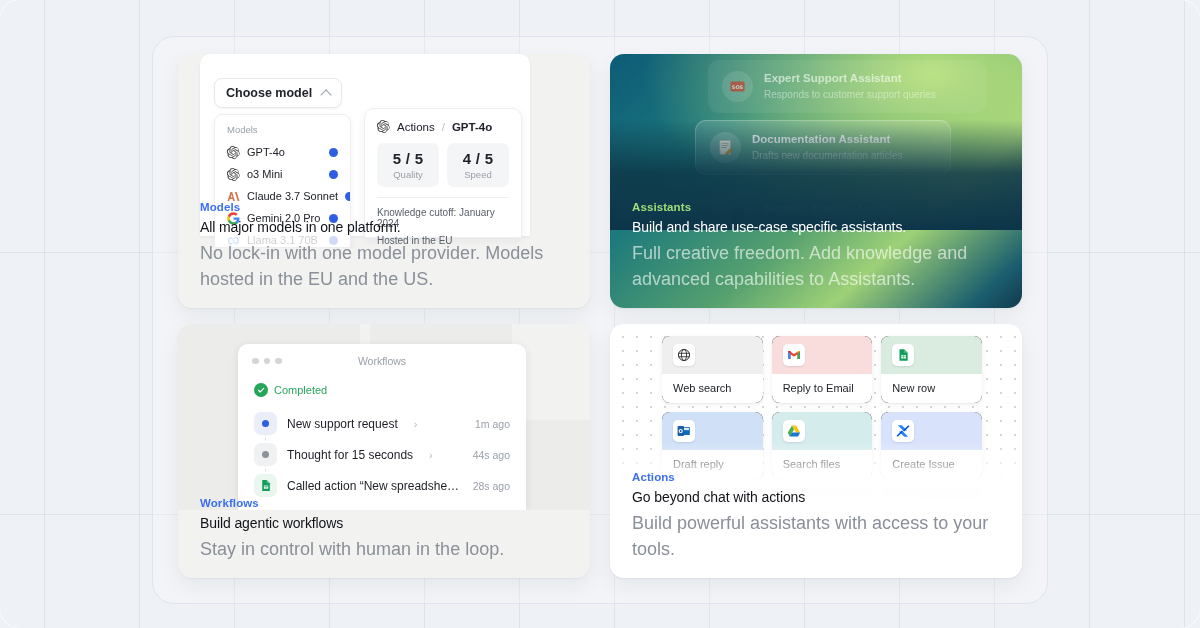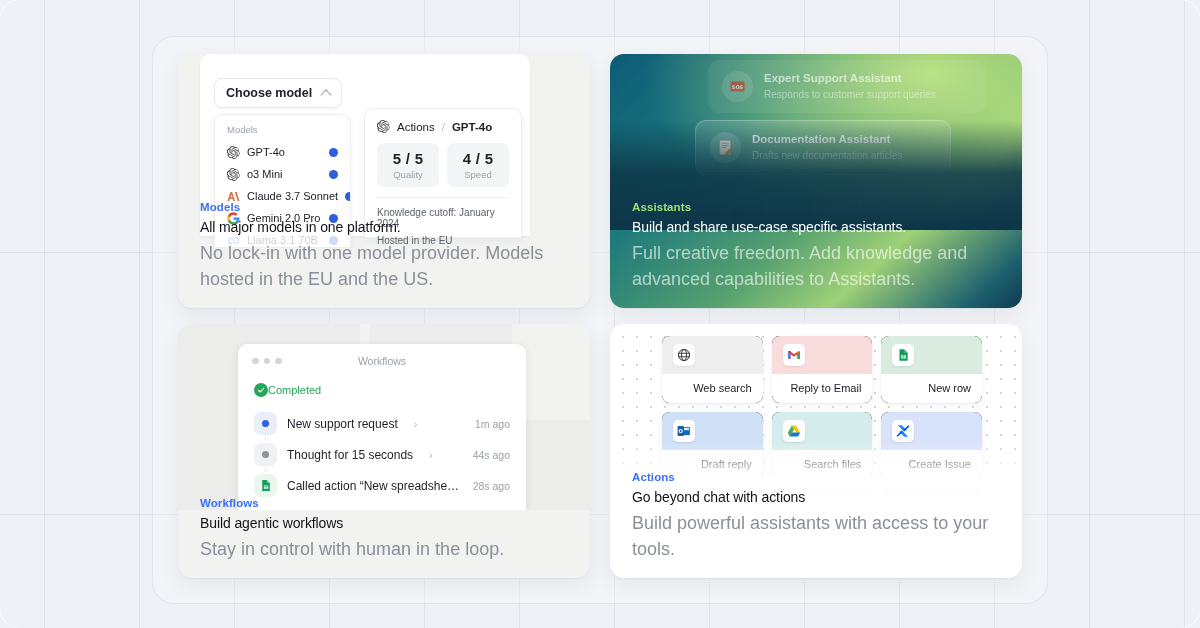--- a/index.html
+++ b/index.html
@@ -145,21 +145,21 @@
     overflow: hidden;
   }
   .wf-bar { height: 34px; display: flex; align-items: center; position: relative; padding: 0 14px; }
   .wf-dots { display: flex; gap: 5px; }
   .wf-dots i { width: 6.5px; height: 6.5px; border-radius: 50%; background: #d3d5d8; display: block; }
   .wf-title { position: absolute; left: 0; right: 0; text-align: center; font-size: 10.5px; color: #9aa0a8; }
   .wf-body { padding: 2px 16px 0 16px; }
   .wf-hd { display: flex; justify-content: space-between; align-items: flex-start; }
   .wf-task { font-size: 12.5px; font-weight: 600; color: #1c1f25; }
   .wf-sub { font-size: 11.5px; color: #9aa0a8; margin-top: 2px; }
-  .wf-status { display: flex; align-items: center; font-size: 11px; color: #26a65b; font-weight: 500; margin-top: 3px; }
+  .wf-status { display: flex; align-items: center; gap: 6px; font-size: 11px; color: #26a65b; font-weight: 500; margin-top: 3px; }
   .wf-check { width: 14px; height: 14px; border-radius: 50%; background: #26a65b; flex: none;
     display: flex; align-items: center; justify-content: center; }
   .wf-check svg { width: 8px; height: 8px; }
   .wf-steps { margin-top: 11px; position: relative; }
   .wf-line { position: absolute; left: 11px; top: 4px; bottom: 14px; width: 0;
     border-left: 1.5px dashed #dcdee1; }
   .wf-step { display: flex; align-items: center; gap: 10px; padding: 4px 0; position: relative; }
   .wf-mark { width: 23px; height: 23px; border-radius: 7px; flex: none; z-index: 1;
     display: flex; align-items: center; justify-content: center; }
   .wf-mark.m-blue { background: #eaeef8; }
@@ -178,21 +178,21 @@
   .ac-dots {
     position: absolute; inset: 0;
     background-image: radial-gradient(rgba(150,158,170,0.42) 1px, transparent 1px);
     background-size: 14px 14px; background-position: 6px 6px;
   }
   .ac-grid {
     position: absolute; left: 52px; top: 12px; width: 320px;
     display: grid; grid-template-columns: repeat(3, 1fr); gap: 9px;
   }
   .tile { border-radius: 8px; overflow: hidden; background: #000000;
-    box-shadow: 0 1px 2px rgba(20,30,50,0.06), 0 2px 7px rgba(20,30,50,0.05); text-align: right; }
+    box-shadow: 0 1px 2px rgba(20,30,50,0.06), 0 2px 7px rgba(20,30,50,0.05); }
   .tile .top { height: 38px; display: flex; align-items: center; padding-left: 11px; }
   .tile .ic { width: 22px; height: 22px; border-radius: 5px; background: #fff;
     display: flex; align-items: center; justify-content: center;
     box-shadow: 0 1px 2px rgba(20,30,50,0.10); }
   .tile .ic svg, .tile .ic span { display: block; }
   .tile .cap { font-size: 11px; color: #20232a; padding: 8px 11px 9px 11px; background: #fff; }
   .ac-fade { position: absolute; left: 0; right: 0; bottom: 0; height: 62px;
     background: linear-gradient(to bottom, rgba(255,255,255,0) 0%, rgba(255,255,255,0.93) 58%, #fff 100%); }
 </style>
 </head>

